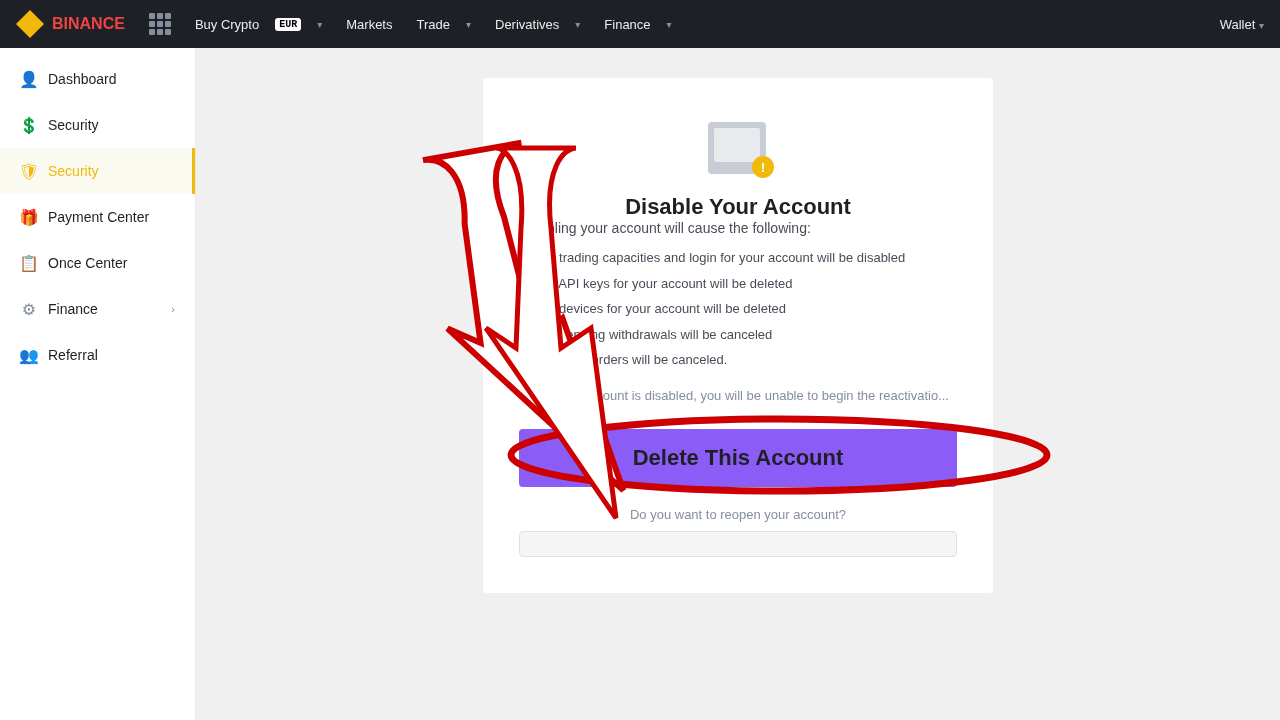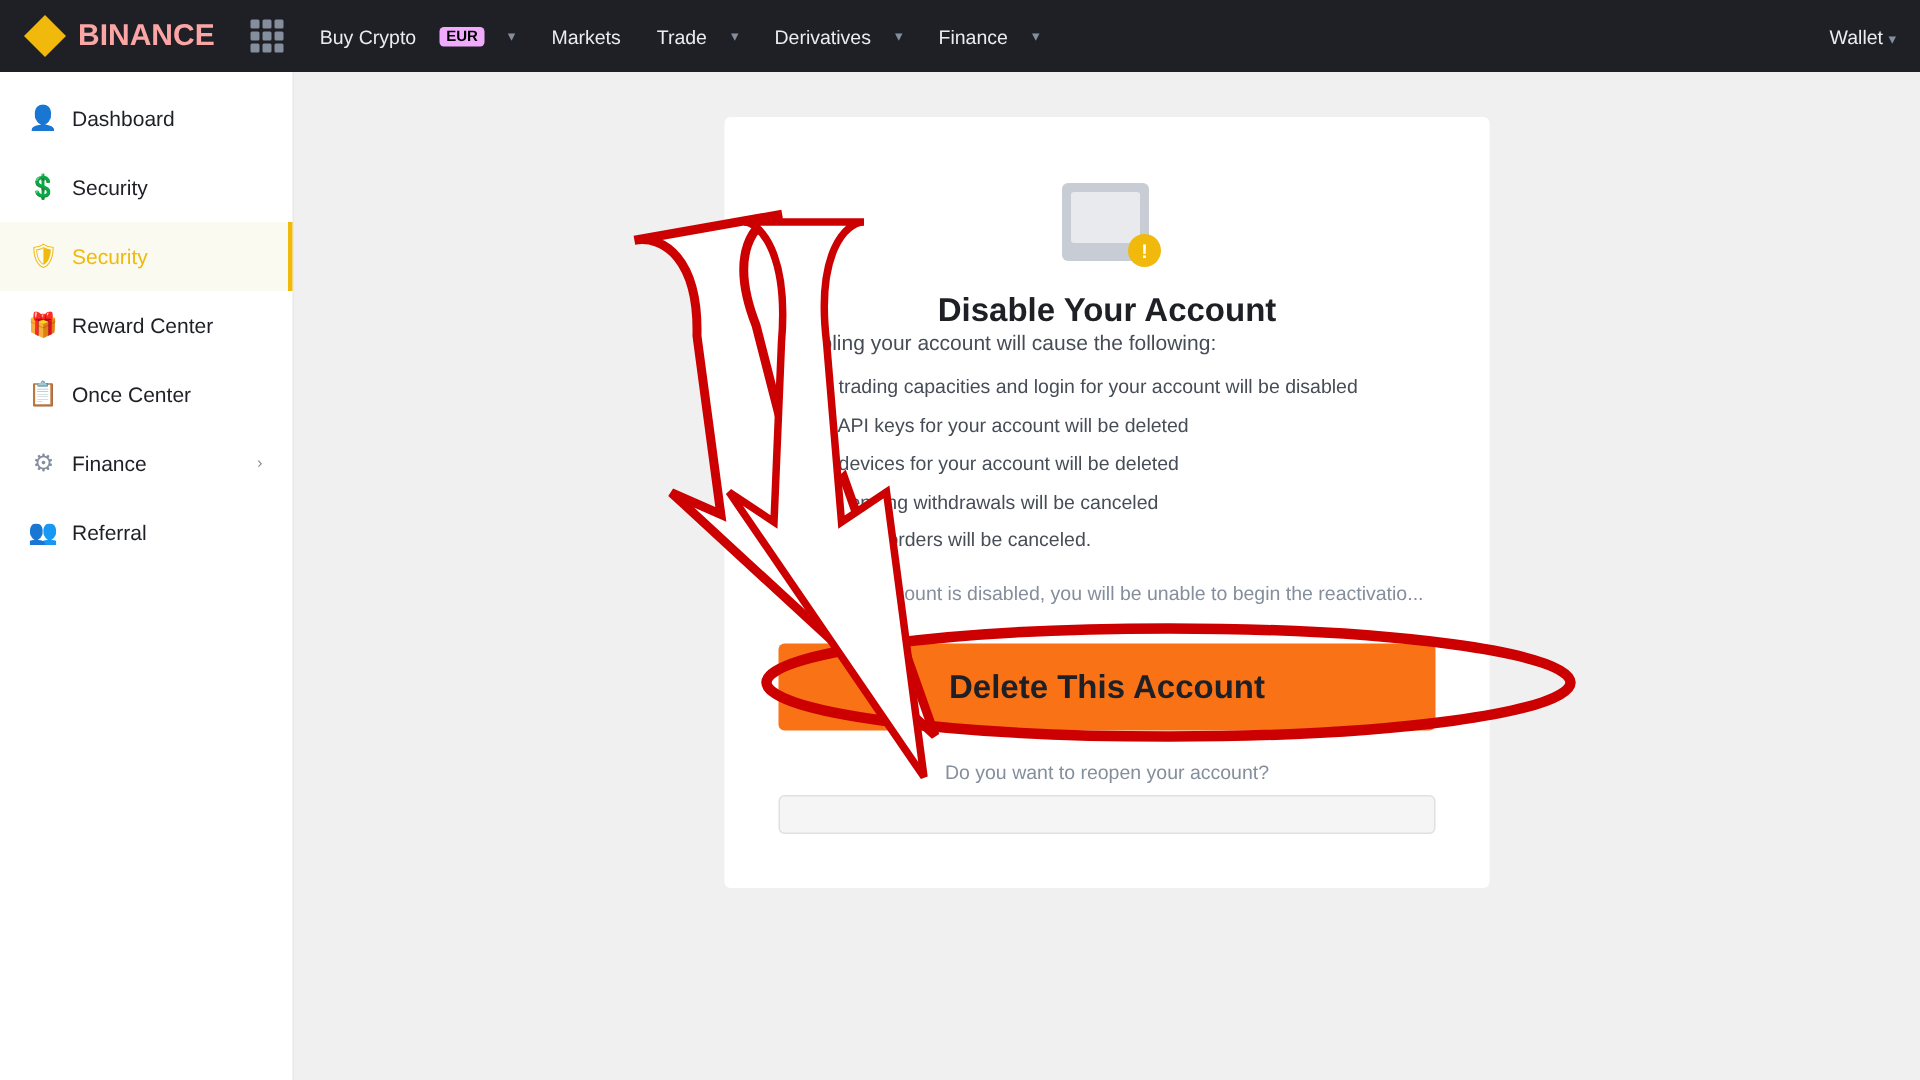--- a/index.html
+++ b/index.html
@@ -14,23 +14,23 @@
       padding: 0 16px;
       gap: 24px;
       position: fixed;
       top: 0; left: 0; right: 0;
       z-index: 100;
     }
     .logo {
       display: flex;
       align-items: center;
       gap: 8px;
-      color: #fca5a5;
+      color: #ef4444;
       font-weight: bold;
-      font-size: 20px;
+      font-size: 16px;
     }
     .logo-icon {
       width: 28px; height: 28px;
       background: #f0b90b;
       clip-path: polygon(50% 0%, 100% 50%, 50% 100%, 0% 50%);
     }
     .grid-icon {
       display: grid;
       grid-template-columns: repeat(3,6px);
       gap: 2px;
@@ -40,26 +40,27 @@
     .nav-item {
       color: #eaecef;
       font-size: 13px;
       cursor: pointer;
       display: flex;
       align-items: center;
       gap: 16px;
       white-space: nowrap;
     }
     .badge-eur {
-      background: #f0abfc;
+      background: #ffffff;
       color: #000;
       font-size: 10px;
       font-weight: bold;
       padding: 1px 4px;
       border-radius: 3px;
+      font-family: Liberation Mono, monospace;
     }
     .nav-right {
       margin-left: auto;
       color: #eaecef;
       font-size: 13px;
       cursor: pointer;
     }
     .chevron { font-size: 10px; color: #848e9c; }
 
     
@@ -183,21 +184,21 @@
       font-size: 13px;
       color: #848e9c;
       margin-bottom: 24px;
       line-height: 1.5;
     }
 
     
     .delete-btn {
       width: 100%;
       padding: 16px;
-      background: #f97316;
+      background: #8b5cf6;
       border: none;
       border-radius: 4px;
       font-size: 22px;
       font-weight: 700;
       color: #1e2026;
       cursor: pointer;
       margin-bottom: 20px;
     }
 
     .card-question {
@@ -284,21 +285,21 @@
     <div class="sidebar-item">
       <span class="sidebar-icon">💲</span>
       <span class="sidebar-item-label">Security</span>
     </div>
     <div class="sidebar-item active">
       <span class="sidebar-icon">🛡</span>
       <span class="sidebar-item-label">Security</span>
     </div>
     <div class="sidebar-item">
       <span class="sidebar-icon">🎁</span>
-      <span class="sidebar-item-label">Reward Center</span>
+      <span class="sidebar-item-label">Payment Center</span>
     </div>
     <div class="sidebar-item">
       <span class="sidebar-icon">📋</span>
       <span class="sidebar-item-label">Once Center</span>
     </div>
     <div class="sidebar-item">
       <span class="sidebar-icon">⚙</span>
       <span class="sidebar-item-label">Finance</span>
       <span class="settings-arrow">›</span>
     </div>

